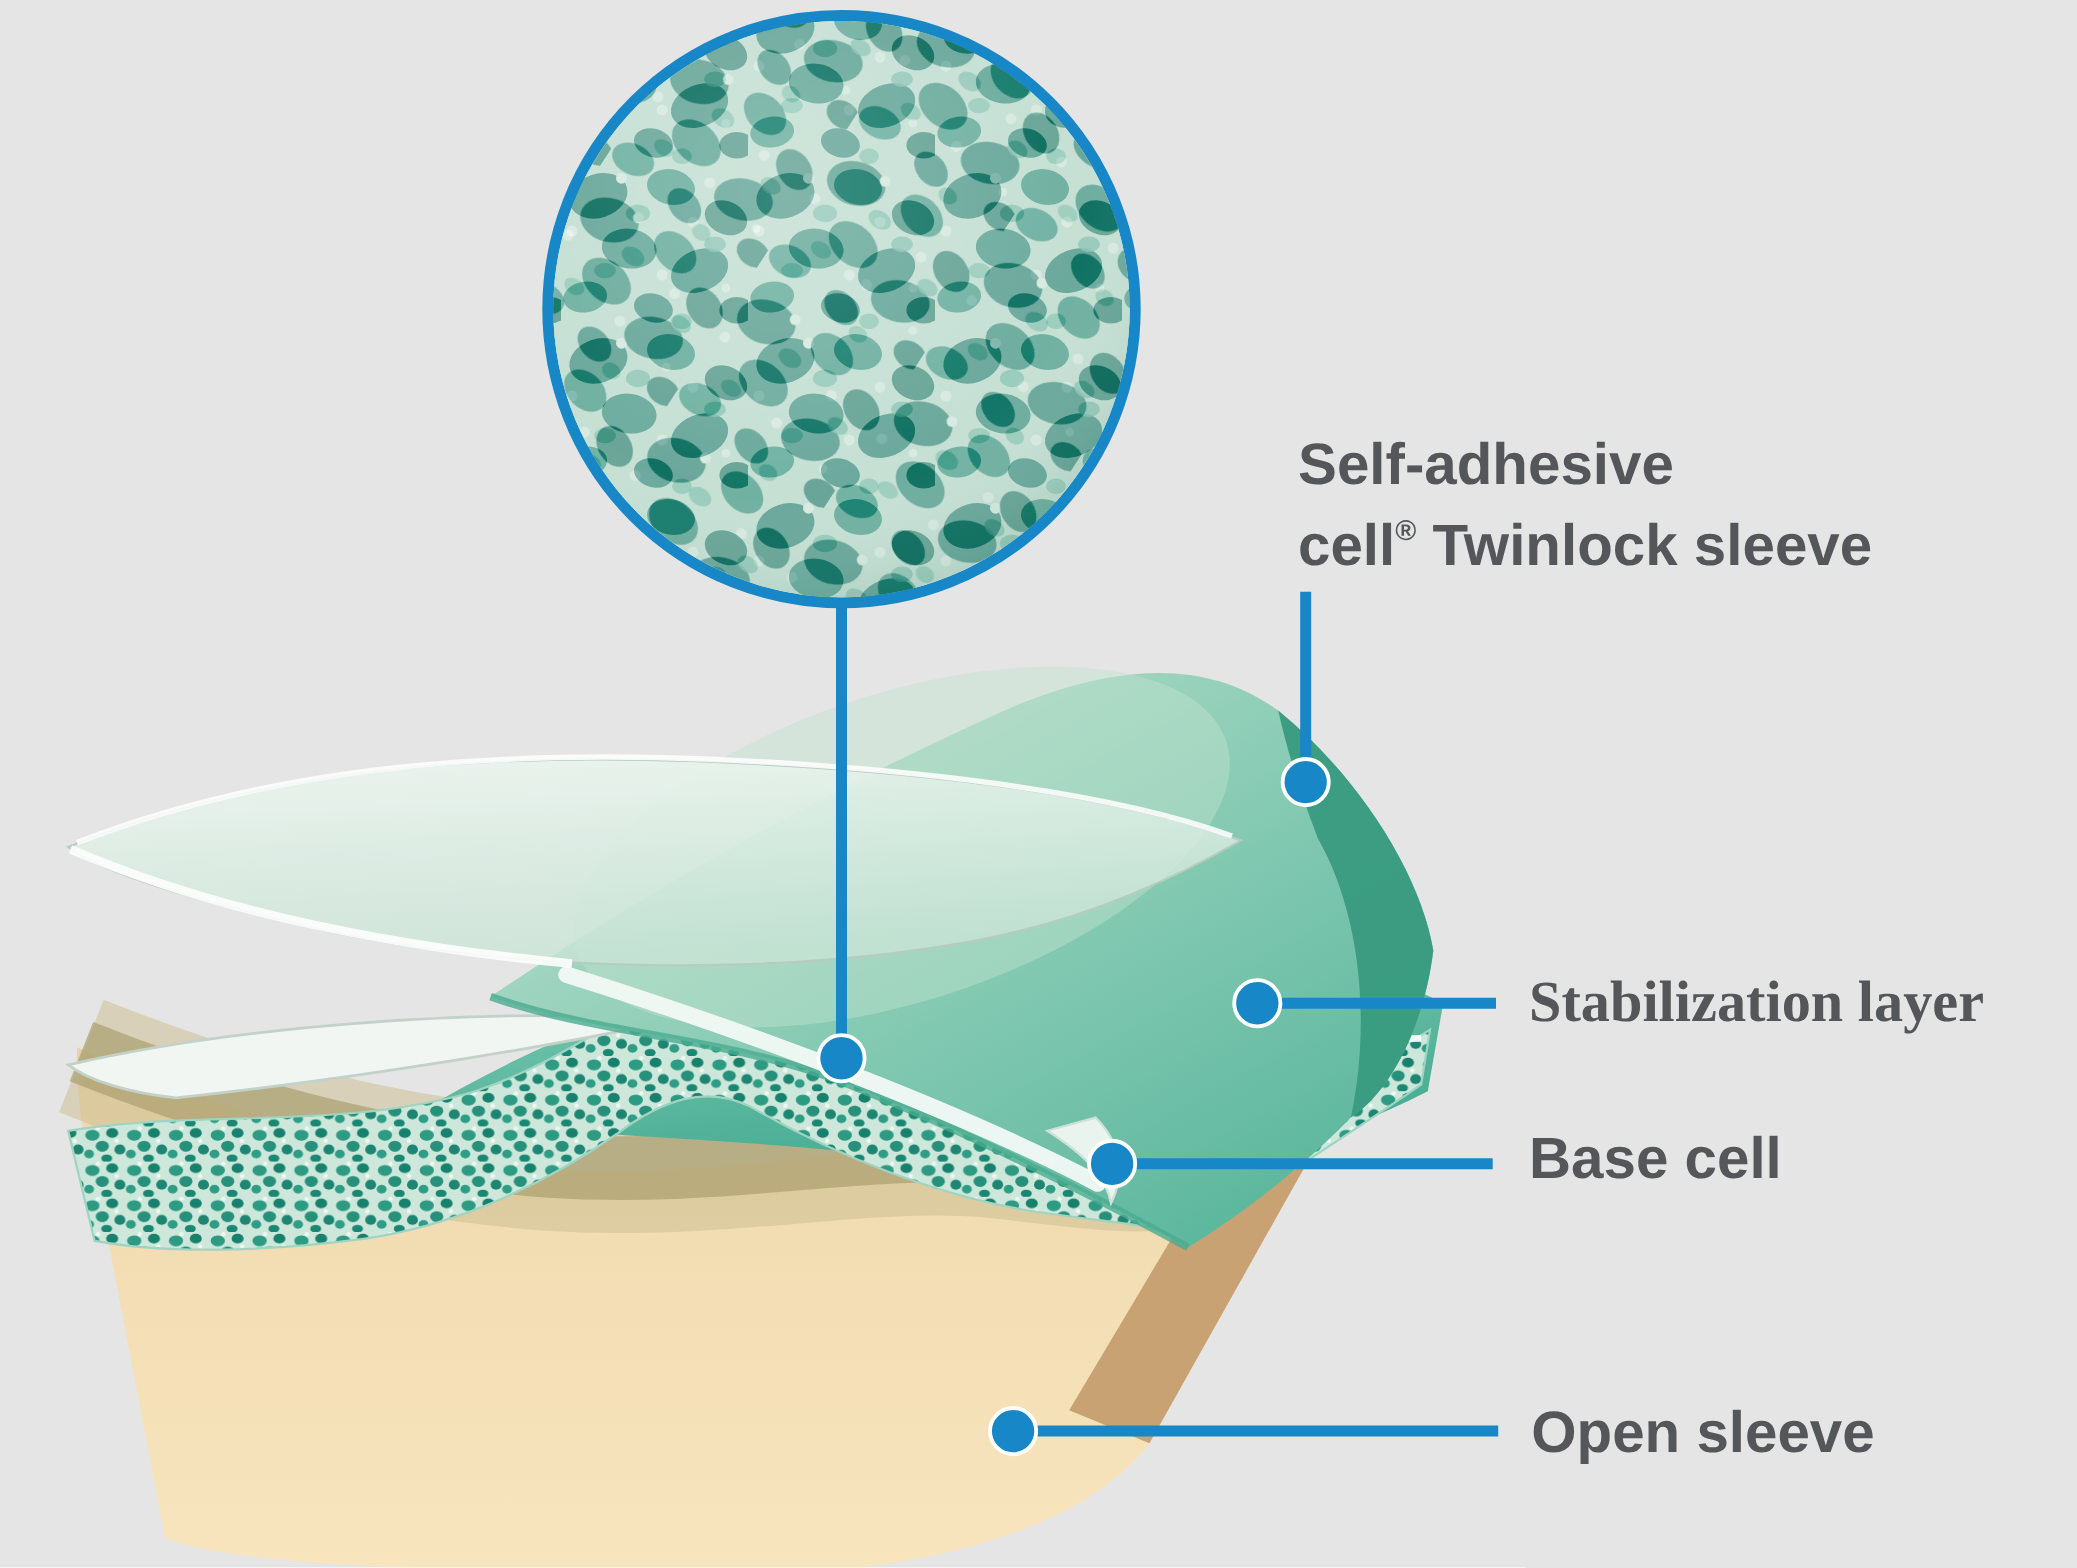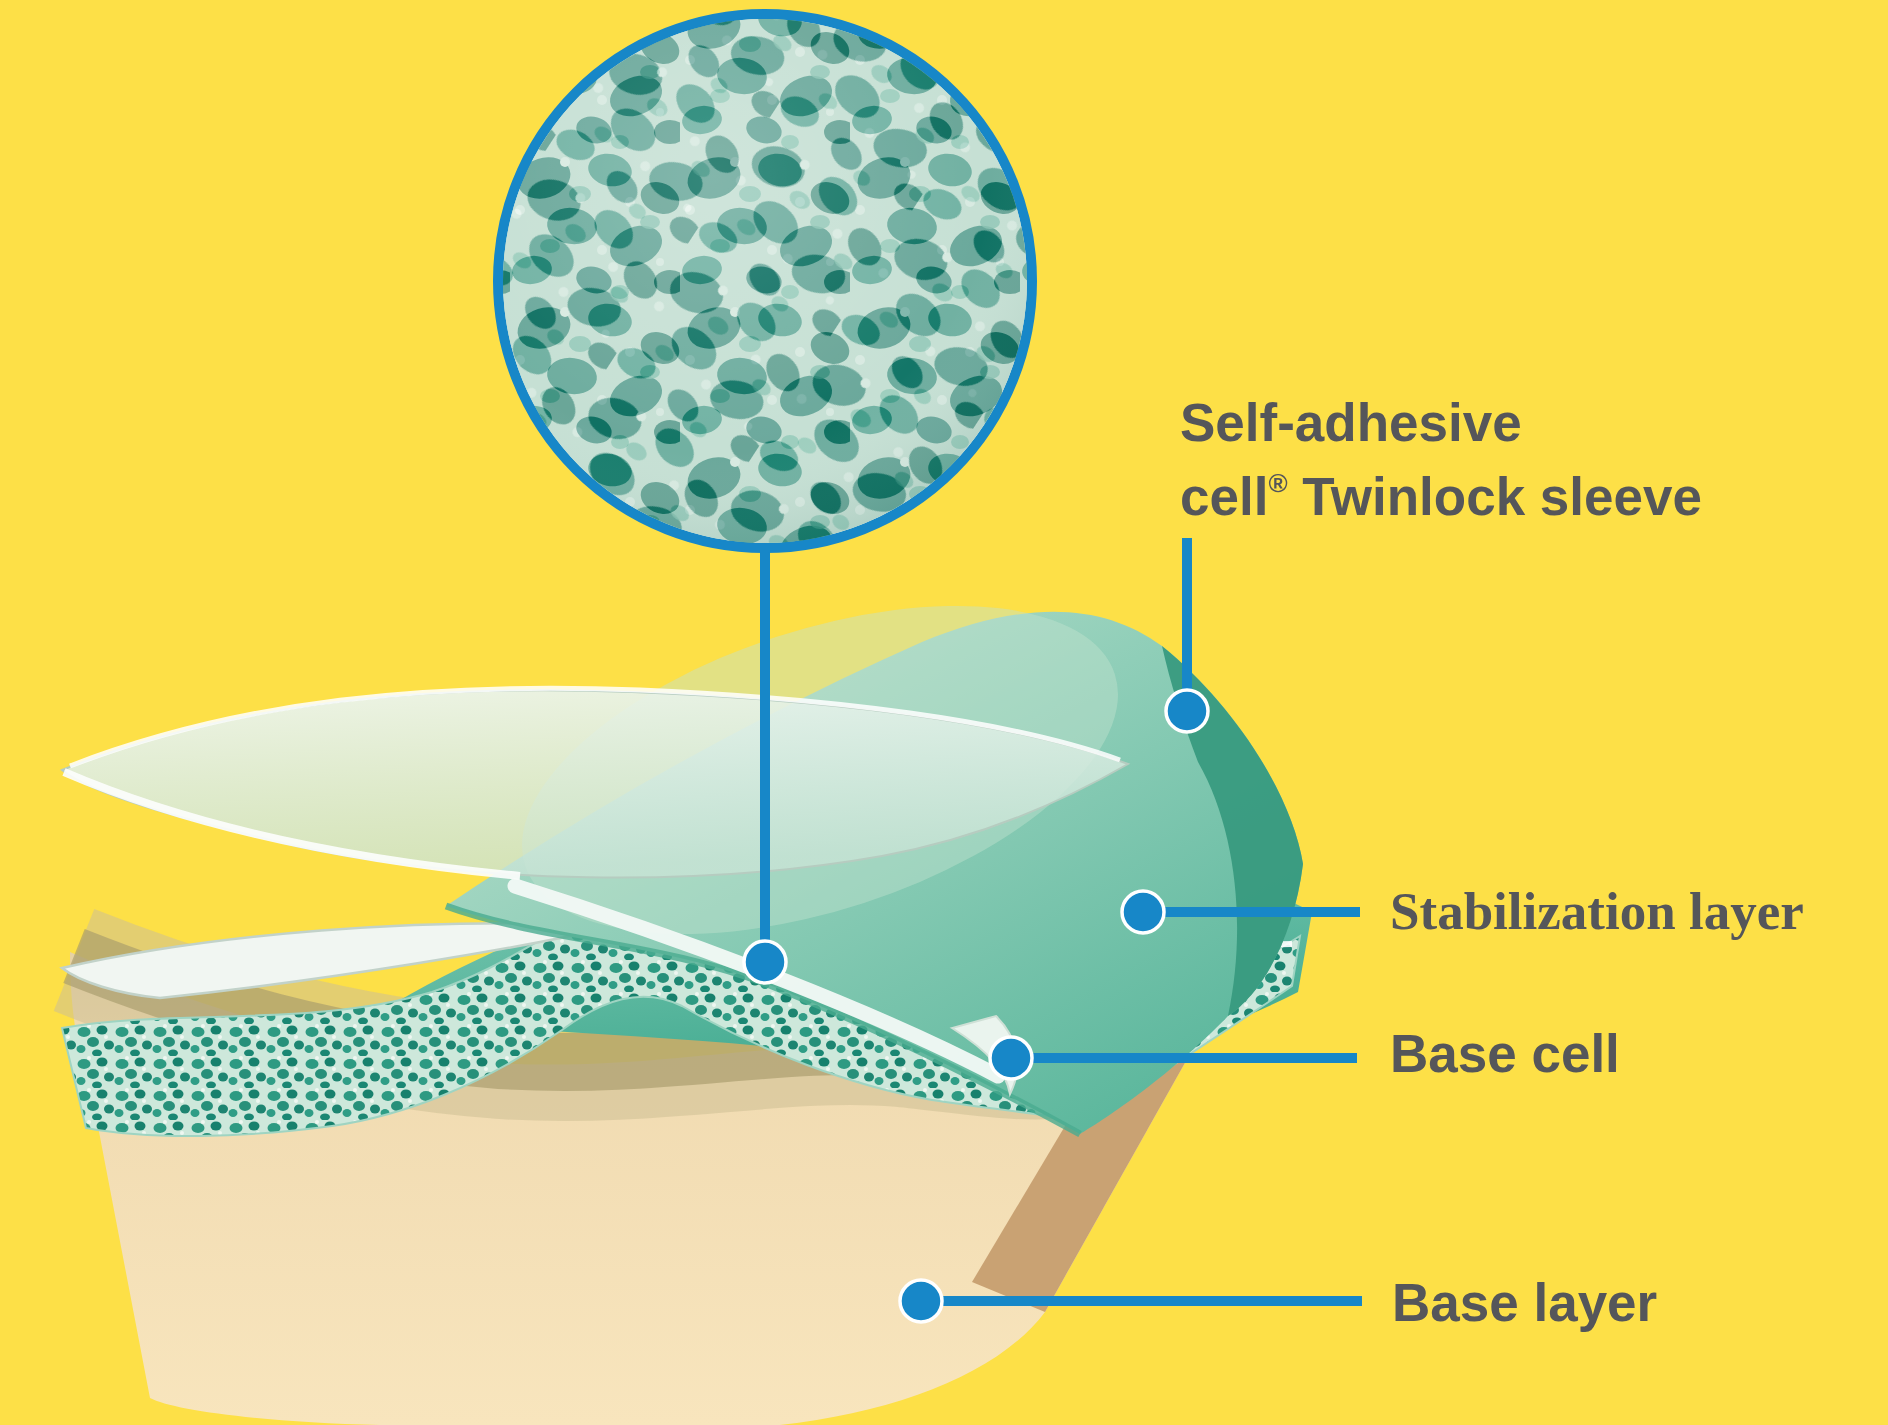--- a/index.html
+++ b/index.html
@@ -1,19 +1,19 @@
 <!DOCTYPE html>
 <html><head>
 <meta charset="utf-8">
 <style>
   html,body{margin:0;padding:0;background:#ffffff;}
   .stage{
     position:relative;
     width:1888px;height:1425px;
-    background:#fde047;
+    background:#e5e5e5;
     overflow:hidden;
     font-family:"Liberation Sans", sans-serif;
   }
   .stage svg{position:absolute;left:0;top:0;}
   .callout-label{
     position:absolute;
     font-weight:700;
     font-size:53px;
     line-height:74px;
     color:#55565a;
@@ -217,15 +217,15 @@
       <span>cell</span><sup>®</sup><span> Twinlock sleeve</span>
     </div>
   </div>
 
   <div class="callout-label" id="label-stabilization">Stabilization layer</div>
 
   <div class="callout-label" id="label-open-cell">
     <div>Base cell</div>
   </div>
 
-  <div class="callout-label" id="label-base-sleeve">Base layer</div>
+  <div class="callout-label" id="label-base-sleeve">Open sleeve</div>
 
 </div>
 
 </body></html>

